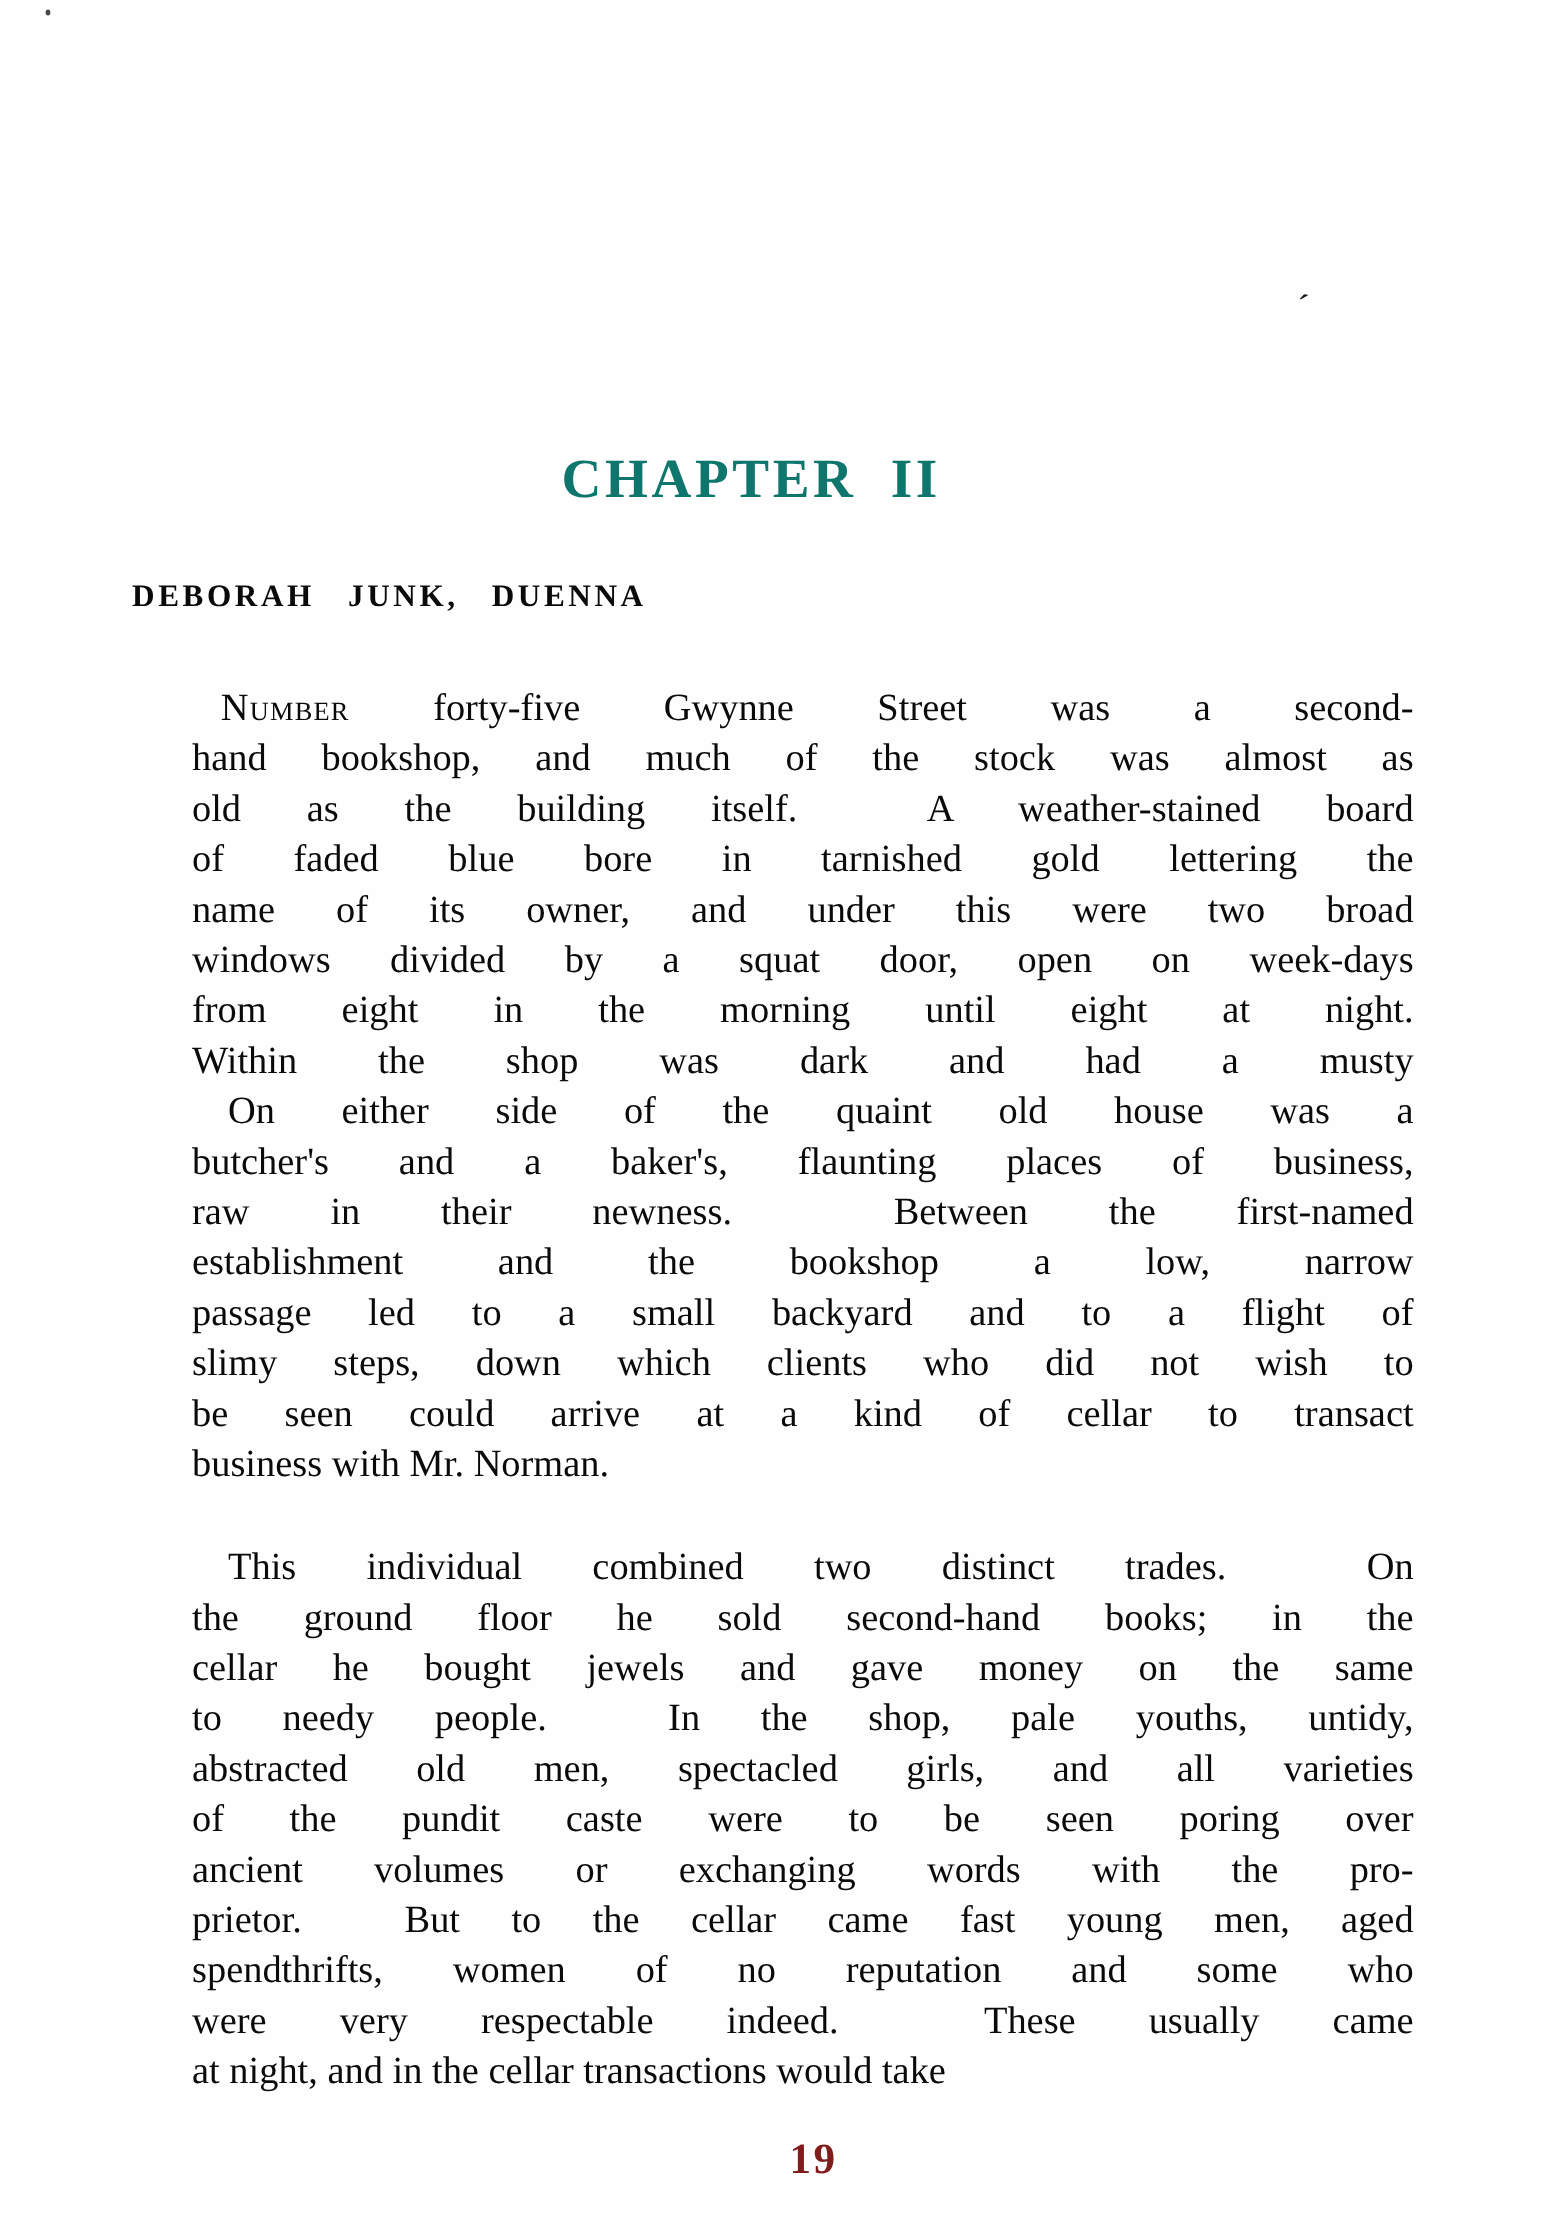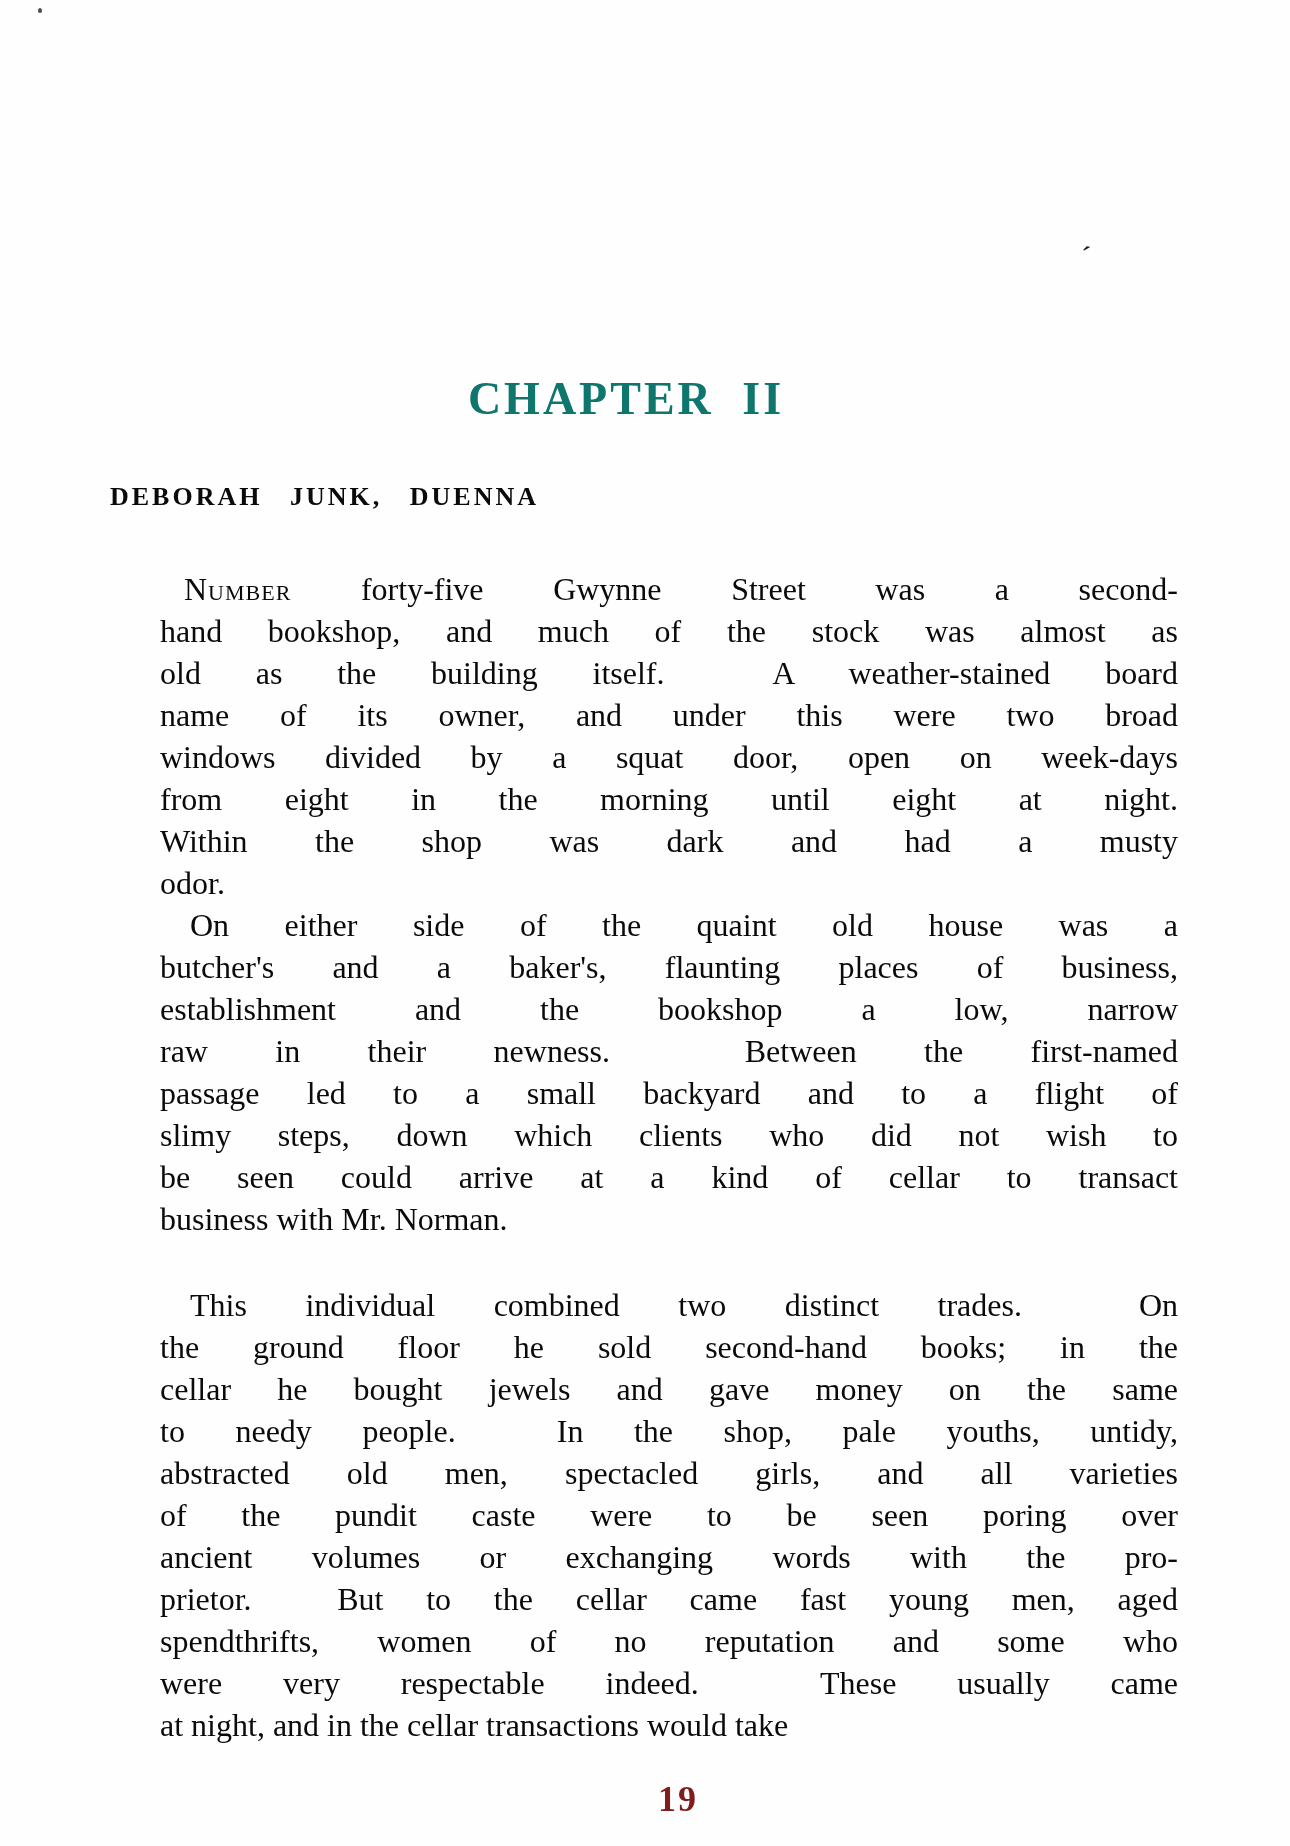--- a/index.html
+++ b/index.html
@@ -102,31 +102,31 @@
   <span class="stray-mark">´</span>
 
   <h1 class="chapter-heading">CHAPTER II</h1>
   <h2 class="chapter-subtitle">DEBORAH JUNK, DUENNA</h2>
 
   <div class="body-text" id="body-text">
       <div class="para">
         <div class="line" style="text-indent: 24px;"><span class="smallcaps">Number</span> forty-five Gwynne Street was a second-</div>
         <div class="line">hand bookshop, and much of the stock was almost as</div>
         <div class="line">old as the building itself.  A weather-stained board</div>
+        <div class="line">of faded blue bore in tarnished gold lettering the</div>
         <div class="line">name of its owner, and under this were two broad</div>
         <div class="line">windows divided by a squat door, open on week-days</div>
         <div class="line">from eight in the morning until eight at night.</div>
         <div class="line">Within the shop was dark and had a musty</div>
-        <div class="line end">odor.</div>
       </div>
       <div class="para">
         <div class="line" style="text-indent: 30px;">On either side of the quaint old house was a</div>
         <div class="line">butcher's and a baker's, flaunting places of business,</div>
+        <div class="line">raw in their newness.  Between the first-named</div>
         <div class="line">establishment and the bookshop a low, narrow</div>
-        <div class="line">raw in their newness.  Between the first-named</div>
         <div class="line">passage led to a small backyard and to a flight of</div>
         <div class="line">slimy steps, down which clients who did not wish to</div>
         <div class="line">be seen could arrive at a kind of cellar to transact</div>
         <div class="line end">business with Mr. Norman.</div>
       </div>
       <div class="para">
         <div class="line" style="text-indent: 30px; margin-top: 44px;">This individual combined two distinct trades.  On</div>
         <div class="line">the ground floor he sold second-hand books; in the</div>
         <div class="line">cellar he bought jewels and gave money on the same</div>
         <div class="line">to needy people.  In the shop, pale youths, untidy,</div>

